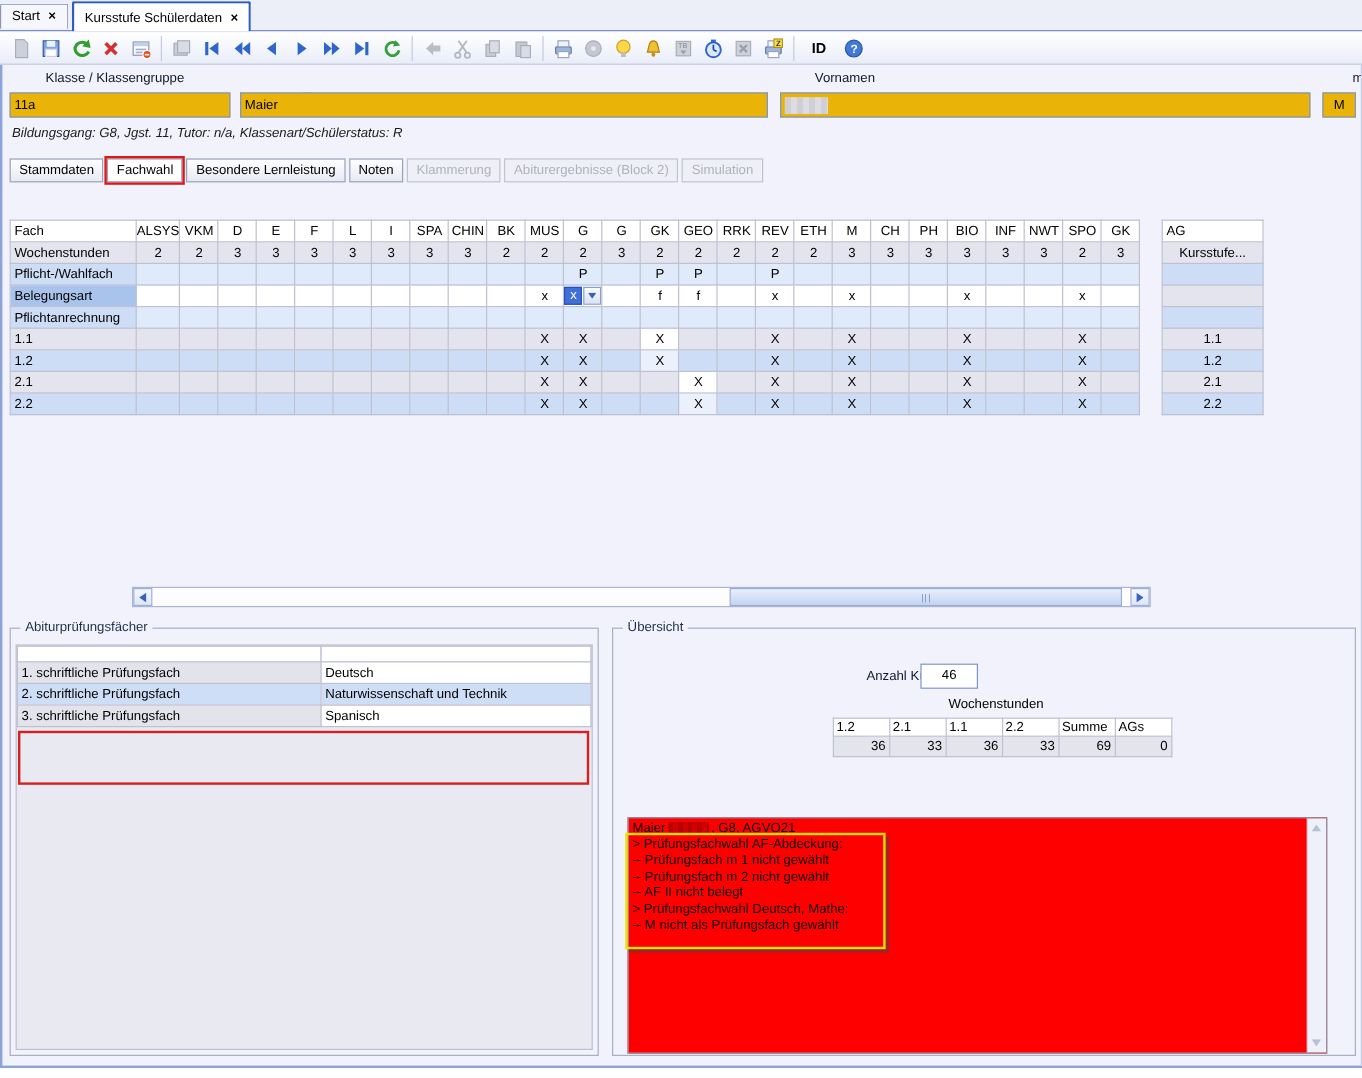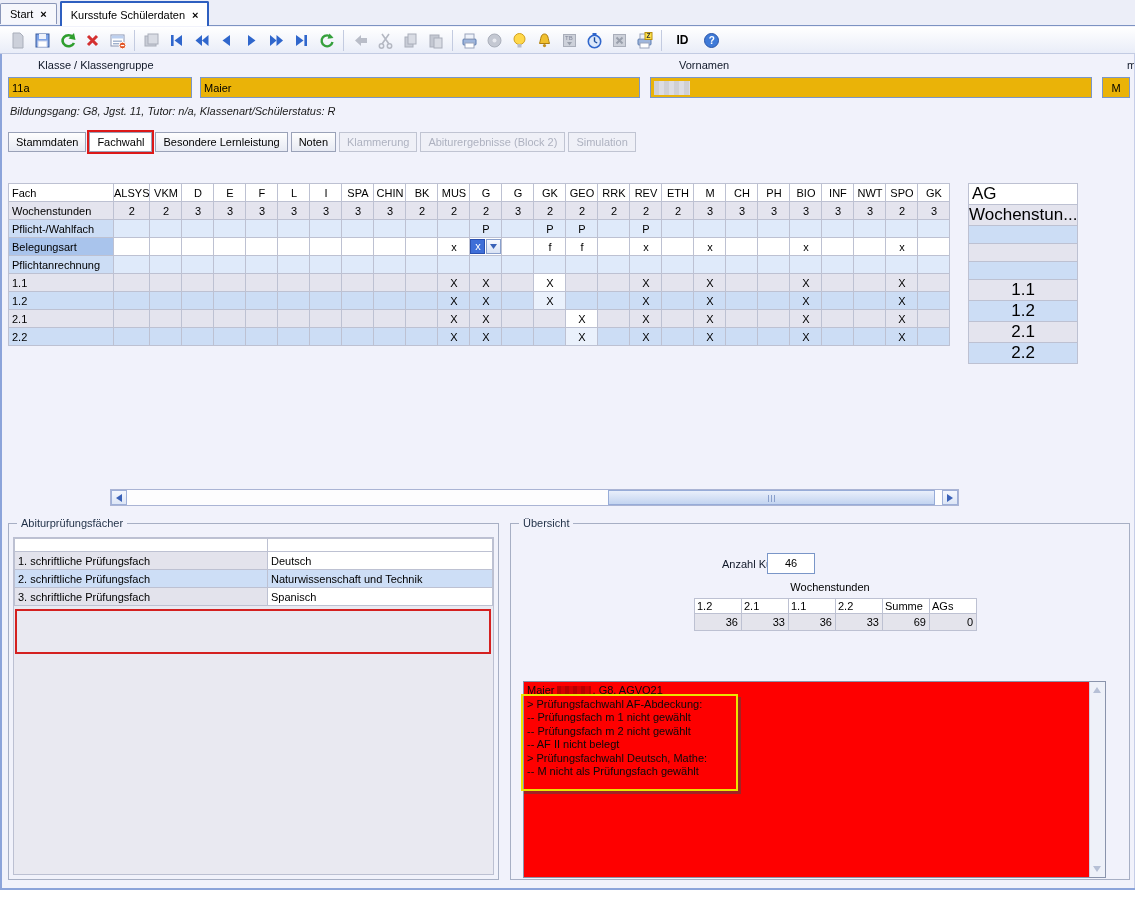--- a/index.html
+++ b/index.html
@@ -44,21 +44,21 @@
   .grid td{text-align:center;}
   .c-gray{background:#e4e4ee}.c-lblue{background:#dfeafa}.c-blue{background:#ccddf5}.c-white{background:#fff}
   .cwhite{background:#fff}.cpale{background:#eaf1fc}
   .l-gray{background:#e4e4ee}.l-blue{background:#ccddf5}.l-sel{background:#a9c4ec}
   td.c-editor{background:#fff;}
   td.c-editor .wrap{display:flex;align-items:center;justify-content:center;gap:1px;}
   .selbox{display:inline-block;width:13px;height:13px;line-height:13px;background:#3f6fd8;color:#fff;text-align:center;border:1px solid #2a50b0;}
   .ddbtn{display:inline-flex;align-items:center;justify-content:center;width:13px;height:13px;border:1px solid #8aa0cc;background:linear-gradient(#f8faff,#d8e2f4);}
 
   .ag{position:absolute;left:968px;top:183px;}
-  .ag th,.ag td{border:1px solid #bdc1d2;height:17px;padding:0;font-weight:normal;font-size:17px;}
+  .ag th,.ag td{border:1px solid #bdc1d2;height:17px;padding:0;font-weight:normal;font-size:11px;}
   .ag th.agh{width:80px;text-align:left;padding-left:3px;background:#fff;}
   .ag th.ghost{width:36px;border:none;border-left:1px solid #bdc1d2;background:transparent;}
   .ag td{width:80px;text-align:center;}
 
   
   .hscroll{position:absolute;left:110px;top:489px;width:849px;height:17px;background:#fdfdfe;border:1px solid #aab4d4;box-sizing:border-box;}
   .sbtn{position:absolute;top:0;width:16px;height:15px;border:1px solid #9fb0d8;background:linear-gradient(#f4f7fe,#dde6f6);display:flex;align-items:center;justify-content:center;box-sizing:border-box;}
   .sbtn.l{left:0;} .sbtn.r{right:0;}
   .hthumb{position:absolute;left:497px;top:0;width:327px;height:15px;border:1px solid #97acd8;background:linear-gradient(#e9effb,#c3d4f0);box-sizing:border-box;}
   .hthumb::after{content:"";position:absolute;left:50%;top:4px;width:7px;height:7px;margin-left:-4px;
@@ -581,21 +581,21 @@
       </tbody>
     </table>
 
   <table class="ag">
       <tbody>
         <tr>
           <th class="agh">AG</th>
           <th class="ghost"></th>
         </tr>
         <tr>
-          <td class="c-gray">Wochenstun...</td>
+          <td class="c-gray">Kursstufe...</td>
         </tr>
         <tr>
           <td class="c-blue"></td>
         </tr>
         <tr>
           <td class="c-gray"></td>
         </tr>
         <tr>
           <td class="c-blue"></td>
         </tr>

